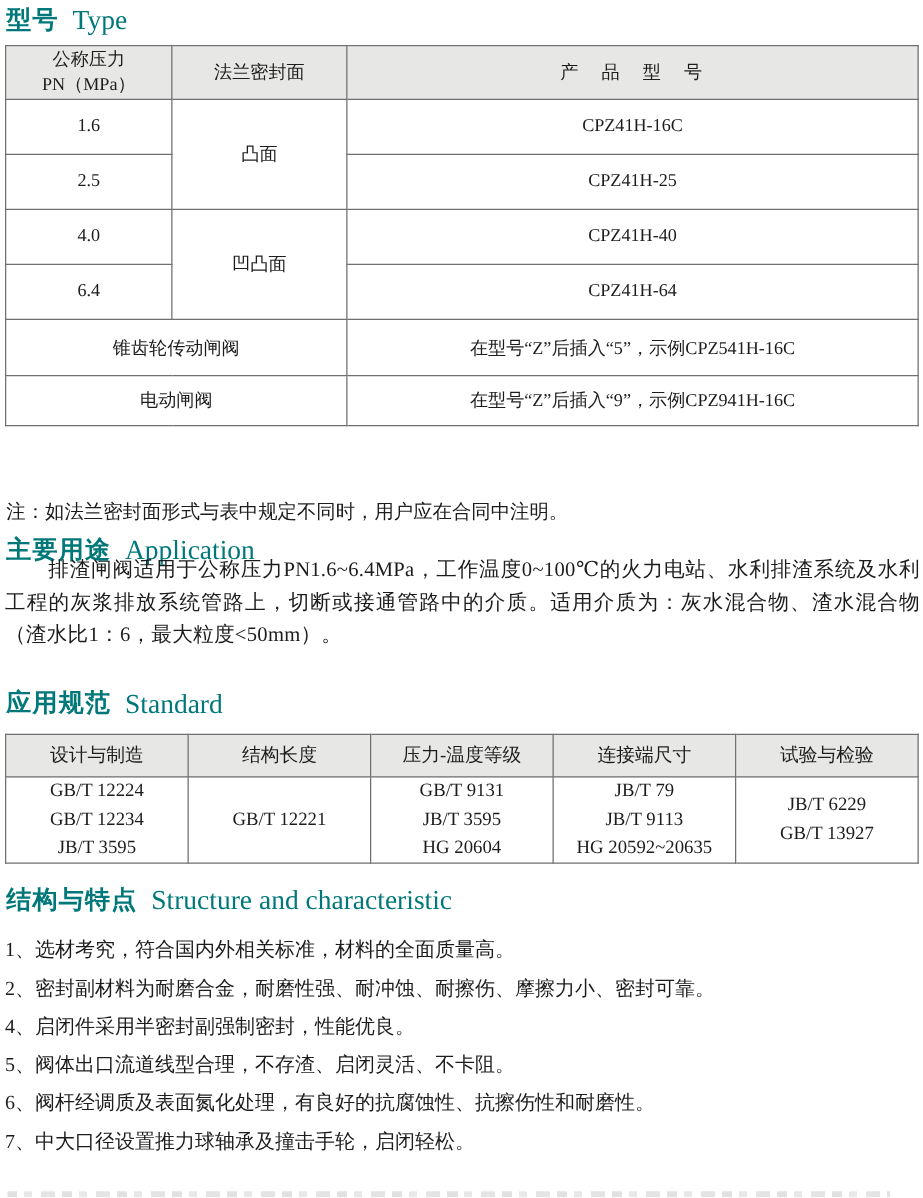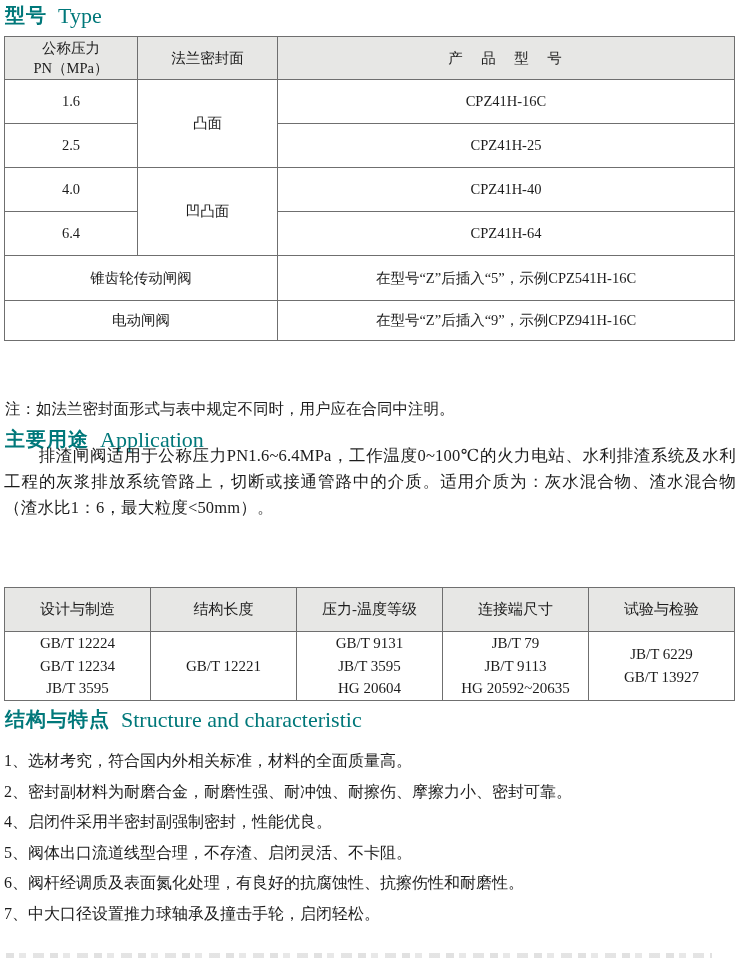--- a/index.html
+++ b/index.html
@@ -92,24 +92,28 @@
   </table>
 
   <div class="note">注：如法兰密封面形式与表中规定不同时，用户应在合同中注明。</div>
 
   <div class="heading hd-app">
     <span class="zh">主要用途</span>
     <span class="en">Application</span>
   </div>
   <p class="para">排渣闸阀适用于公称压力PN1.6~6.4MPa，工作温度0~100℃的火力电站、水利排渣系统及水利工程的灰浆排放系统管路上，切断或接通管路中的介质。适用介质为：灰水混合物、渣水混合物（渣水比1：6，最大粒度&lt;50mm）。</p>
 
+  <div class="heading hd-std">
+    <span class="zh">应用规范</span>
+    <span class="en">Standard</span>
+  </div>
 
   <table class="t2">
     <tbody>
-      <tr style="height:44px">
+      <tr style="height:34px">
         <th>设计与制造</th>
         <th>结构长度</th>
         <th>压力-温度等级</th>
         <th>连接端尺寸</th>
         <th>试验与检验</th>
       </tr>
       <tr style="height:68px">
         <td>
           <div>GB/T 12224</div>
           <div>GB/T 12234</div>

